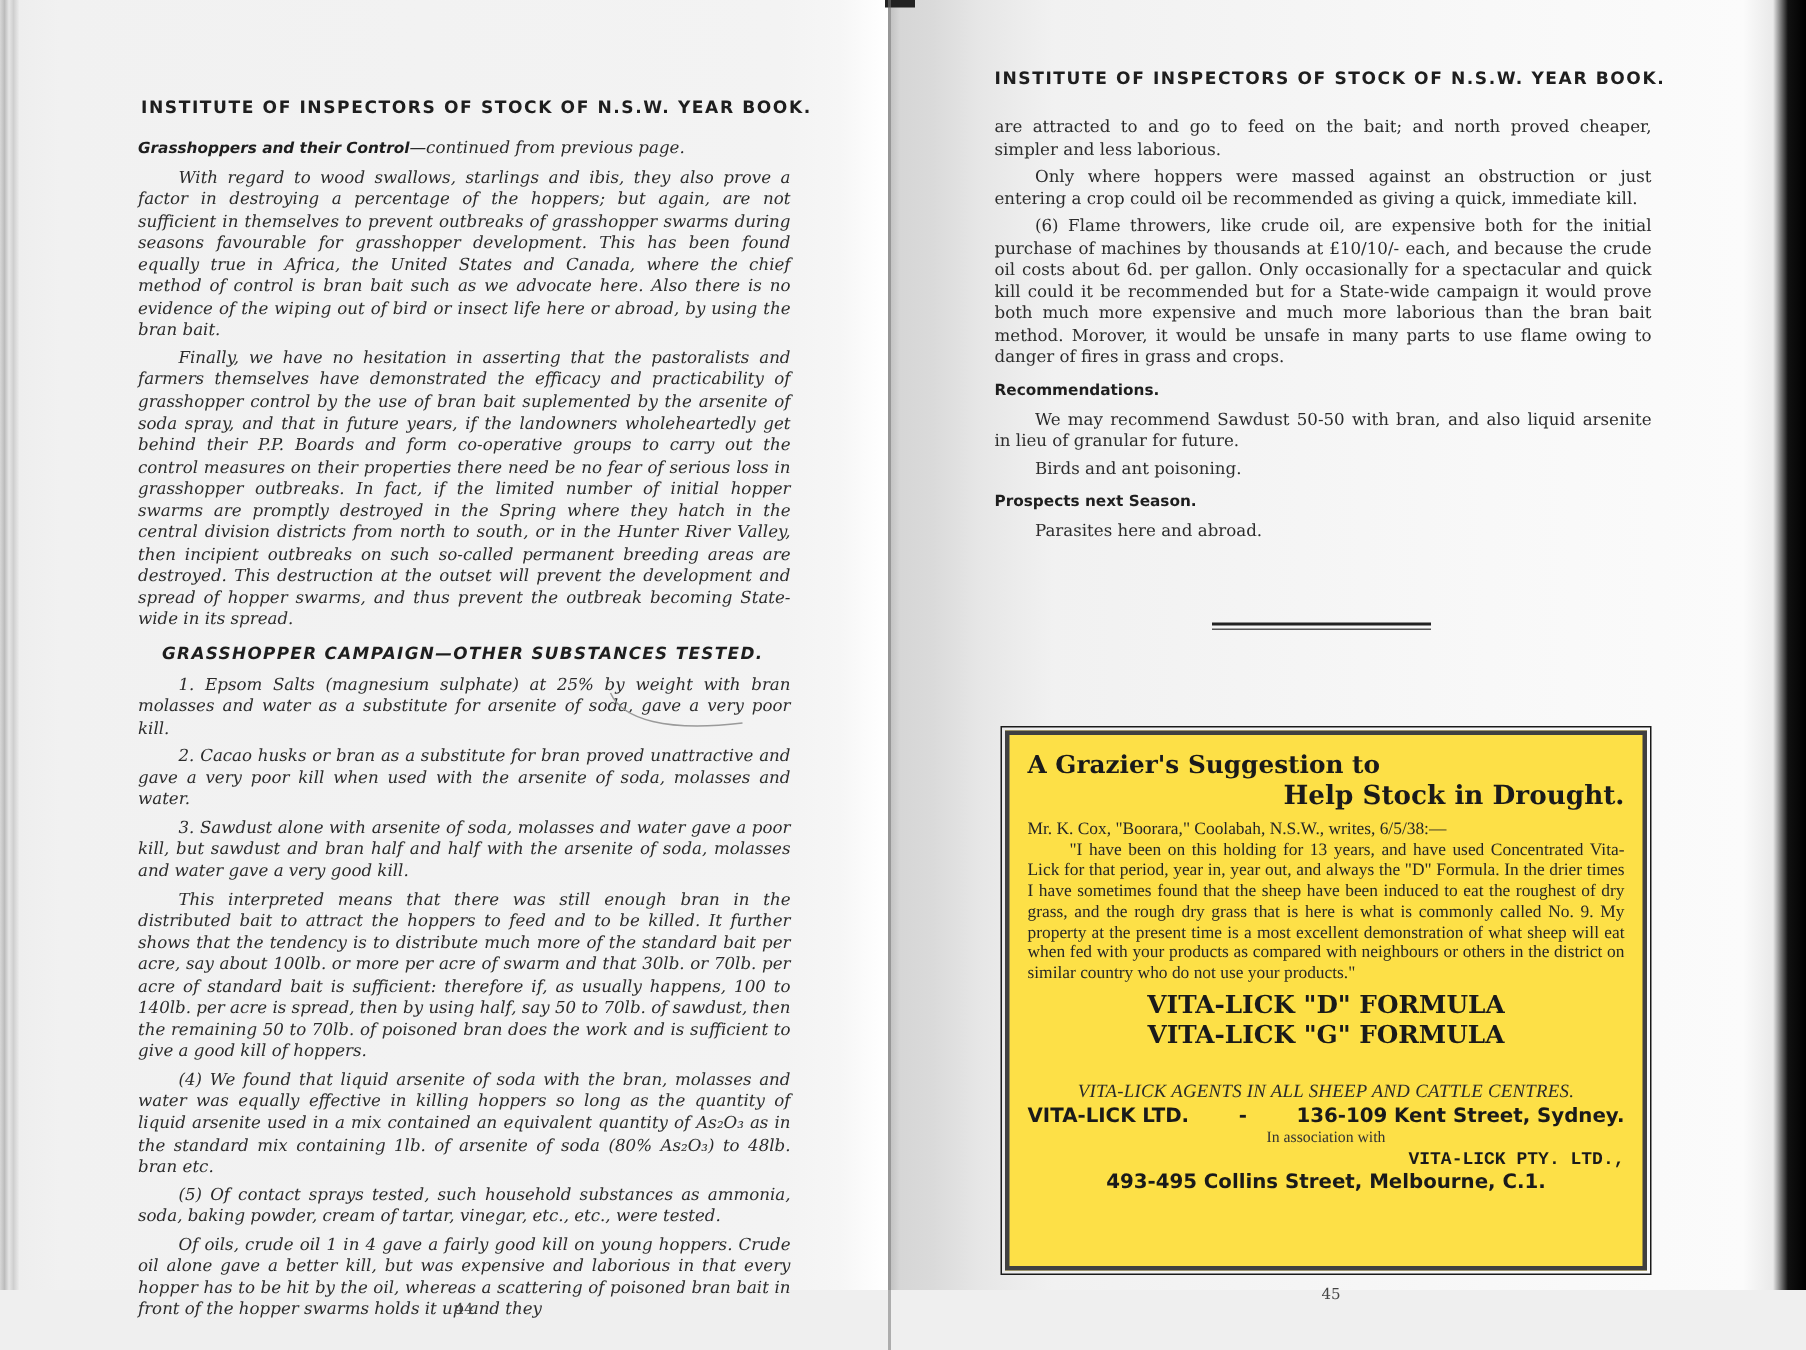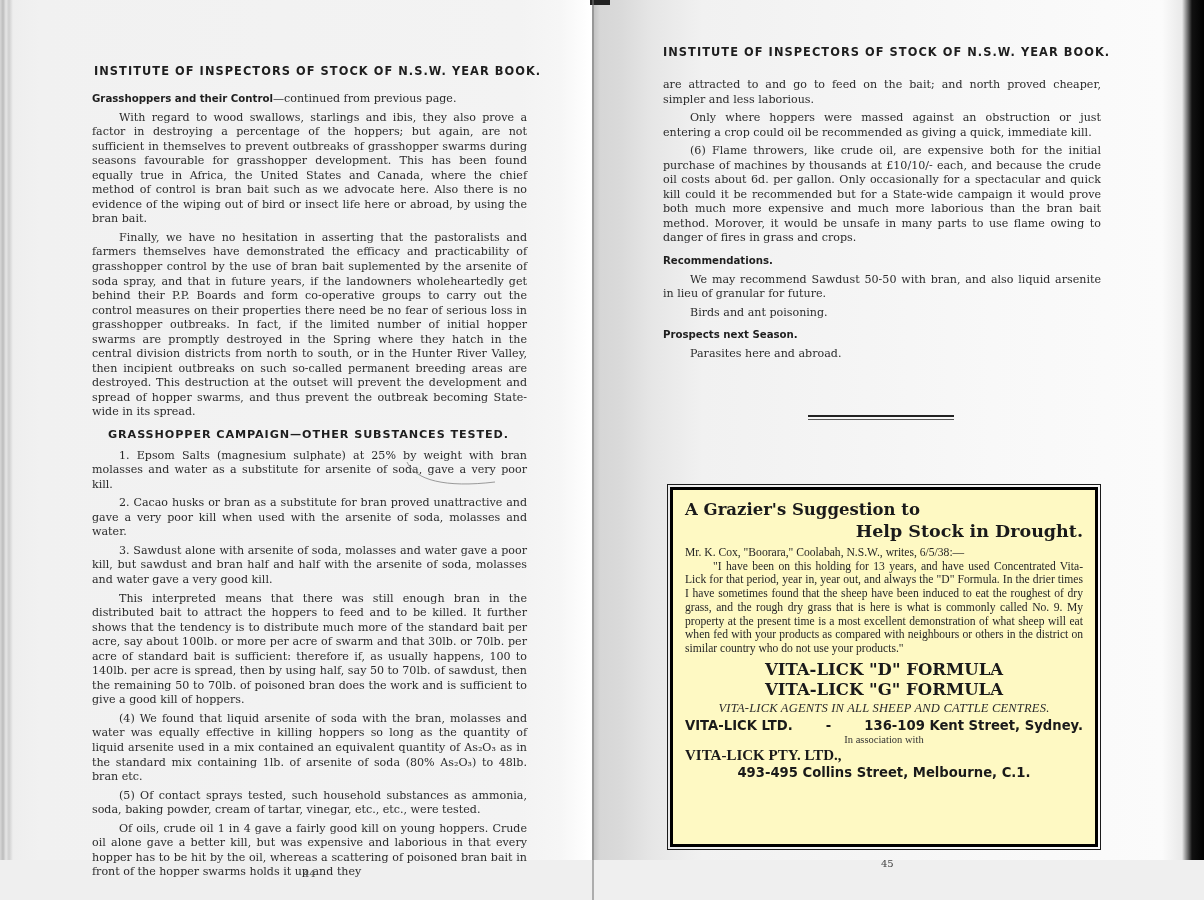--- a/index.html
+++ b/index.html
@@ -44,48 +44,48 @@
   }
   .sidehead { font-family:"DejaVu Sans", sans-serif; font-weight:bold; font-size:10.2px; color:#1e1e1e; margin:8px 0 4px 0; }
   .folio { position:absolute; font-size:10px; color:#444; }
 
   .rule-double { position:absolute; left:808px; top:415px; width:146px; height:6px; }
   .rule-double div { height:2px; background:#222; }
   .rule-double div + div { margin-top:2px; height:1px; background:#555; }
 
   .ad-box {
     position:absolute; left:670px; top:487px; width:428px; height:360px;
-    border:3px solid #000000; outline:1px solid #1a1a1a; outline-offset:2px;
-    background:#fef9c3; box-sizing:border-box;
+    border:3px solid #404040; outline:1px solid #1a1a1a; outline-offset:2px;
+    background:#fde047; box-sizing:border-box;
   }
   .ad-inner { position:absolute; inset:0; padding:10px 12px 0 12px; }
   .ad-title1 { font-family:"DejaVu Serif", serif; font-weight:bold; font-size:16.5px; color:#1a1a1a; }
   .ad-title2 { font-family:"DejaVu Serif", serif; font-weight:bold; font-size:17.5px; color:#1a1a1a; text-align:right; margin-top:2px; }
   .ad-letter { font-family:"Liberation Serif", serif; font-size:11.6px; line-height:13.7px; color:#262626; text-align:justify; margin-top:5px; }
   .ad-letter .byline { display:block; }
   .ad-letter .quote { display:block; text-indent:28px; }
   .ad-formula { font-family:"DejaVu Serif", serif; font-weight:bold; font-size:16.5px; line-height:20px; text-align:center; color:#1a1a1a; }
   .ad-cond { font-family:"DejaVu Serif", serif; font-weight:bold; font-size:15px; line-height:20px; text-align:center; color:#1a1a1a; }
-  .ad-agents { font-family:"Liberation Serif", serif; font-style:italic; font-size:12.5px; text-align:center; letter-spacing:.2px; color:#2a2a2a; margin-top:1px; }
+  .ad-agents { font-family:"Liberation Serif", serif; font-style:italic; font-size:12.5px; text-align:center; letter-spacing:.2px; color:#2a2a2a; margin-top:20px; }
   .ad-company { font-family:"DejaVu Sans", sans-serif; font-weight:bold; font-size:13.2px; color:#1a1a1a; display:flex; justify-content:space-between; margin-top:2px;gap:16px; }
   .ad-assoc { font-family:"Liberation Serif", serif; font-size:10.5px; text-align:center; color:#333; margin-top:1px; }
-  .ad-pty { font-family:Liberation Serif, serif; font-weight:bold; font-size:15px; text-align:left; color:#1a1a1a; margin-top:2px; }
+  .ad-pty { font-family:Liberation Mono, monospace; font-weight:bold; font-size:12px; text-align:right; color:#1a1a1a; margin-top:2px; }
   .ad-melb { font-family:"DejaVu Sans", sans-serif; font-weight:bold; font-size:13.2px; text-align:center; color:#1a1a1a; margin-top:1px; }
 
   .pencil-mark { position:absolute; left:405px; top:460px; width:120px; height:30px; }
 </style>
 </head>
 <body>
 
 <div class="spread">
 
   <div class="page page-left">
     <div class="running-head" style="left:94px; top:64px;">INSTITUTE OF INSPECTORS OF STOCK OF N.S.W. YEAR BOOK.</div>
 
-    <div class="text-block" style="left:92px; top:92px; width:435px;">
+    <div class="text-block" style="left:92px; top:92px; width:435px;font-style:italic;">
       <p class="noindent">
         <span class="subhead">Grasshoppers and their Control</span><span>—continued from previous page.</span>
       </p>
       <p>With regard to wood swallows, starlings and ibis, they also prove a factor in destroying a percentage of the hoppers; but again, are not sufficient in themselves to prevent outbreaks of grasshopper swarms during seasons favourable for grasshopper development. This has been found equally true in Africa, the United States and Canada, where the chief method of control is bran bait such as we advocate here. Also there is no evidence of the wiping out of bird or insect life here or abroad, by using the bran bait.</p>
       <p>Finally, we have no hesitation in asserting that the pastoralists and farmers themselves have demonstrated the efficacy and practicability of grasshopper control by the use of bran bait suplemented by the arsenite of soda spray, and that in future years, if the landowners wholeheartedly get behind their P.P. Boards and form co-operative groups to carry out the control measures on their properties there need be no fear of serious loss in grasshopper outbreaks. In fact, if the limited number of initial hopper swarms are promptly destroyed in the Spring where they hatch in the central division districts from north to south, or in the Hunter River Valley, then incipient outbreaks on such so-called permanent breeding areas are destroyed. This destruction at the outset will prevent the development and spread of hopper swarms, and thus prevent the outbreak becoming State-wide in its spread.</p>
       <div class="section-head">GRASSHOPPER CAMPAIGN—OTHER SUBSTANCES TESTED.</div>
       <p>1. Epsom Salts (magnesium sulphate) at 25% by weight with bran molasses and water as a substitute for arsenite of soda, gave a very poor kill.</p>
       <p>2. Cacao husks or bran as a substitute for bran proved unattractive and gave a very poor kill when used with the arsenite of soda, molasses and water.</p>
       <p>3. Sawdust alone with arsenite of soda, molasses and water gave a poor kill, but sawdust and bran half and half with the arsenite of soda, molasses and water gave a very good kill.</p>
       <p>This interpreted means that there was still enough bran in the distributed bait to attract the hoppers to feed and to be killed. It further shows that the tendency is to distribute much more of the standard bait per acre, say about 100lb. or more per acre of swarm and that 30lb. or 70lb. per acre of standard bait is sufficient: therefore if, as usually happens, 100 to 140lb. per acre is spread, then by using half, say 50 to 70lb. of sawdust, then the remaining 50 to 70lb. of poisoned bran does the work and is sufficient to give a good kill of hoppers.</p>

